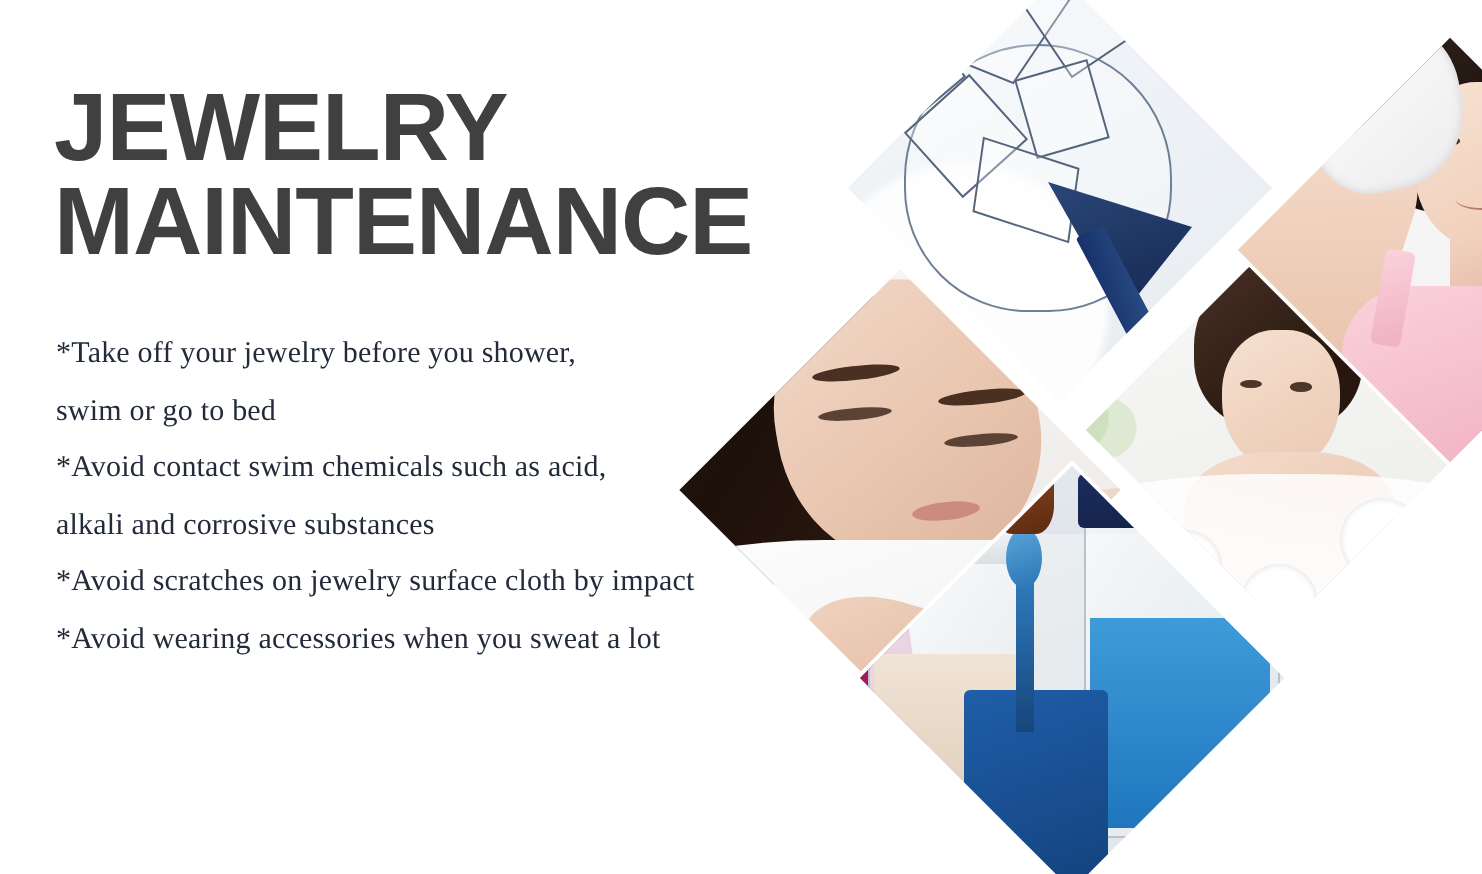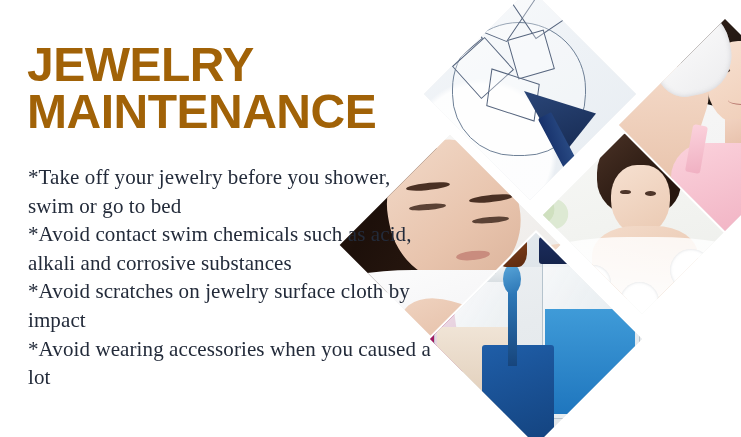--- a/index.html
+++ b/index.html
@@ -26,34 +26,34 @@
   }
   .headline{
     position:absolute;
     left:27px;top:41px;
     width:400px;
     font-family:"Liberation Sans", sans-serif;
     font-weight:bold;
     font-size:48px;
     line-height:47px;
     letter-spacing:-0.5px;
-    color:#a16207;
+    color:#404040;
     margin:0;
     white-space:pre-line;
   }
   .tips{
     position:absolute;
     left:28px;top:163px;
     width:420px;
     margin:0;padding:0;
     list-style:none;
   }
   .tips li{
     font-family:"Liberation Serif", serif;
-    font-size:21px;
+    font-size:15px;
     line-height:28.6px;
     color:#232b3a;
     white-space:pre-line;
     letter-spacing:0.1px;
   }
 
   
   .collage{
     position:absolute;
     left:0;top:0;
@@ -429,17 +429,17 @@
   <div class="text-col">
     <h1 class="headline">JEWELRY
 MAINTENANCE</h1>
 
     <ul class="tips">
       <li>*Take off your jewelry before you shower,
 swim or go to bed</li>
       <li>*Avoid contact swim chemicals such as acid,
 alkali and corrosive substances</li>
       <li>*Avoid scratches on jewelry surface cloth by impact</li>
-      <li>*Avoid wearing accessories when you caused a lot</li>
+      <li>*Avoid wearing accessories when you sweat a lot</li>
     </ul>
   </div>
 
 </div>
 
 </body></html>

